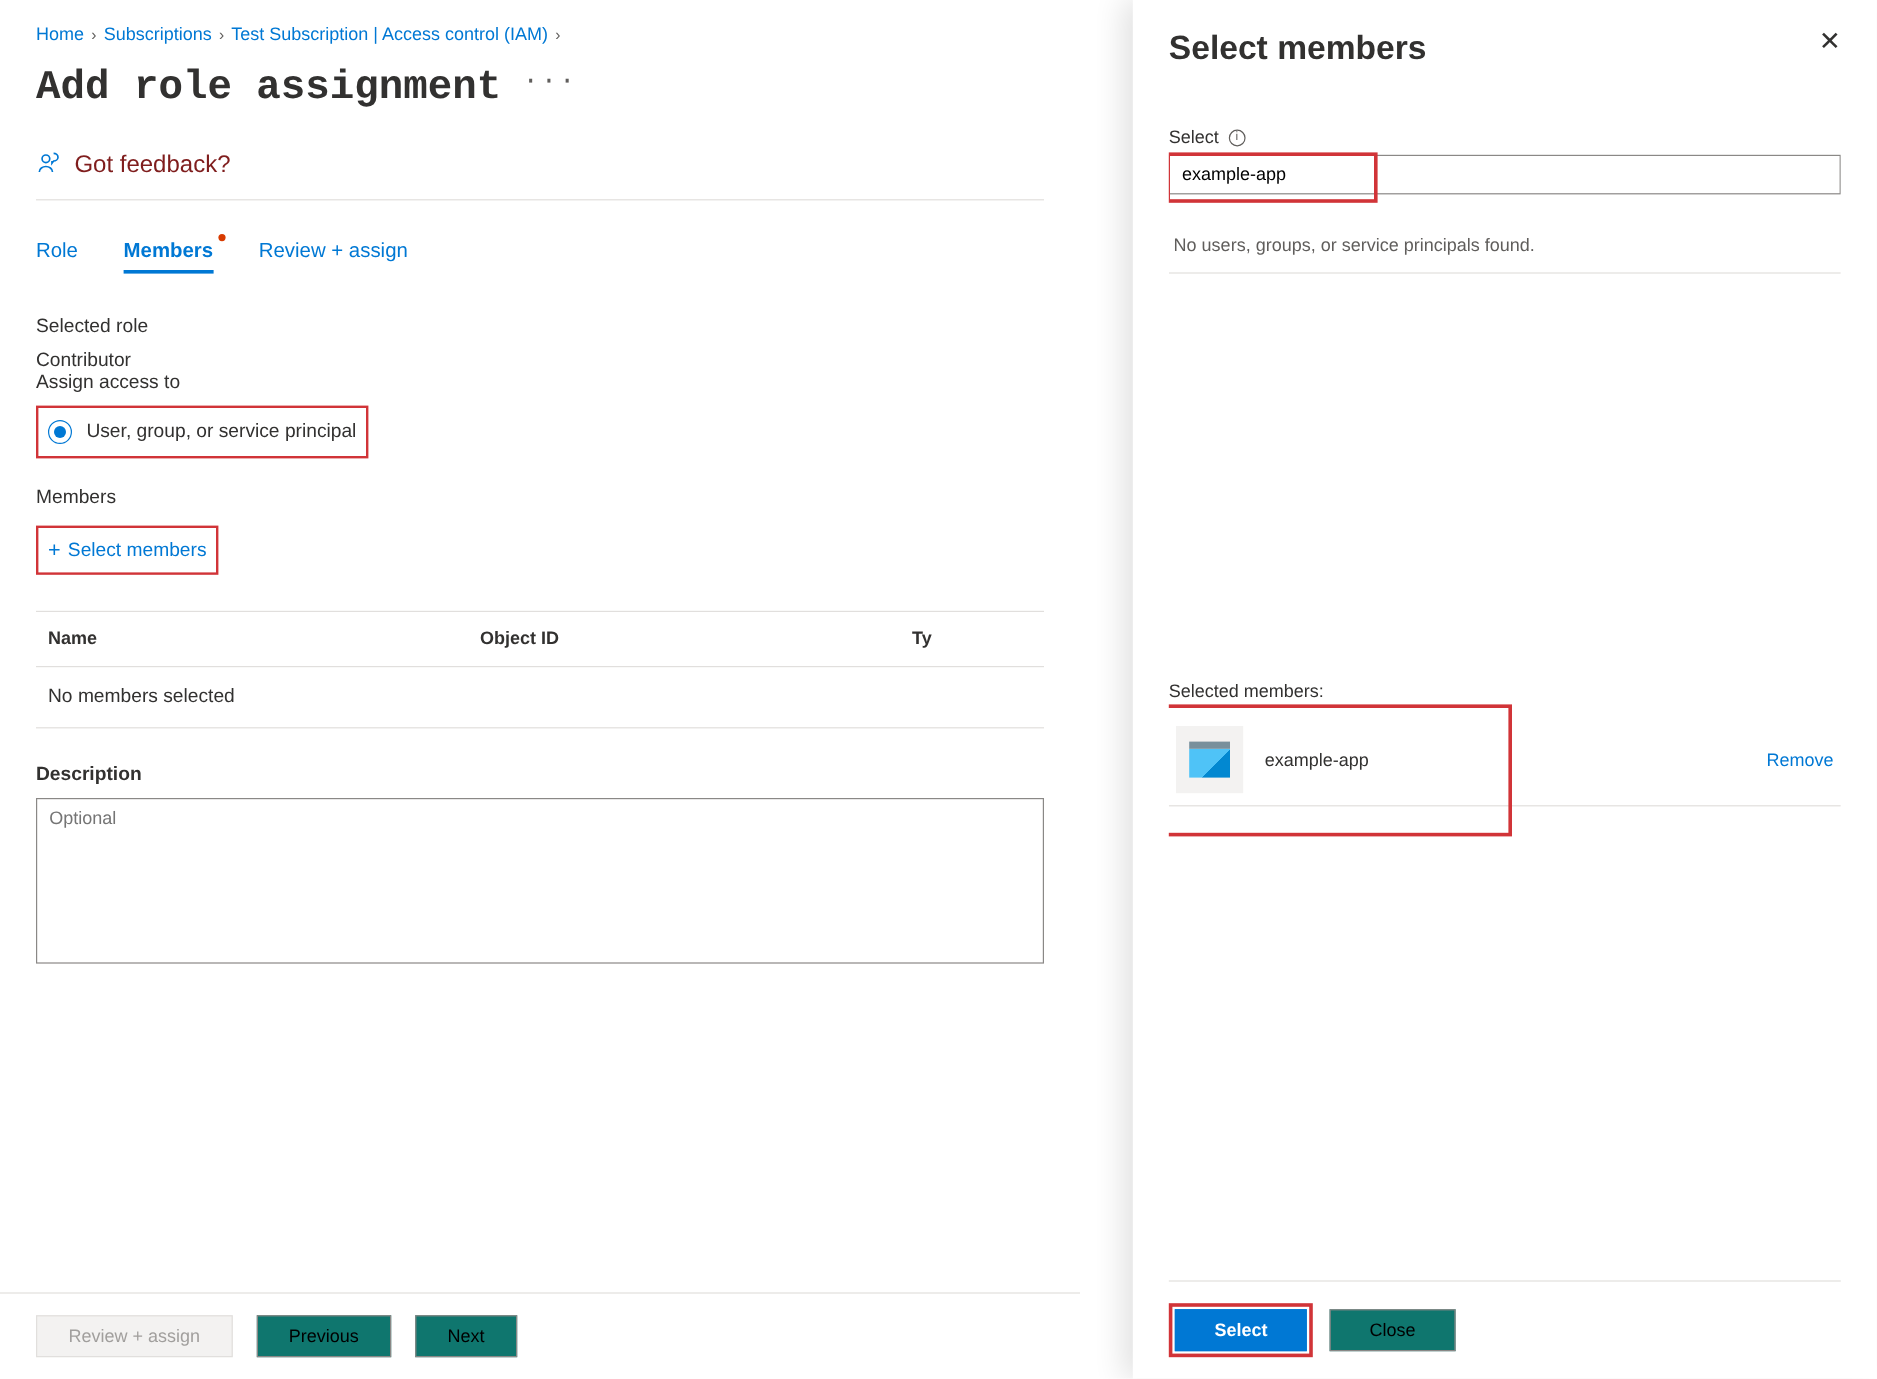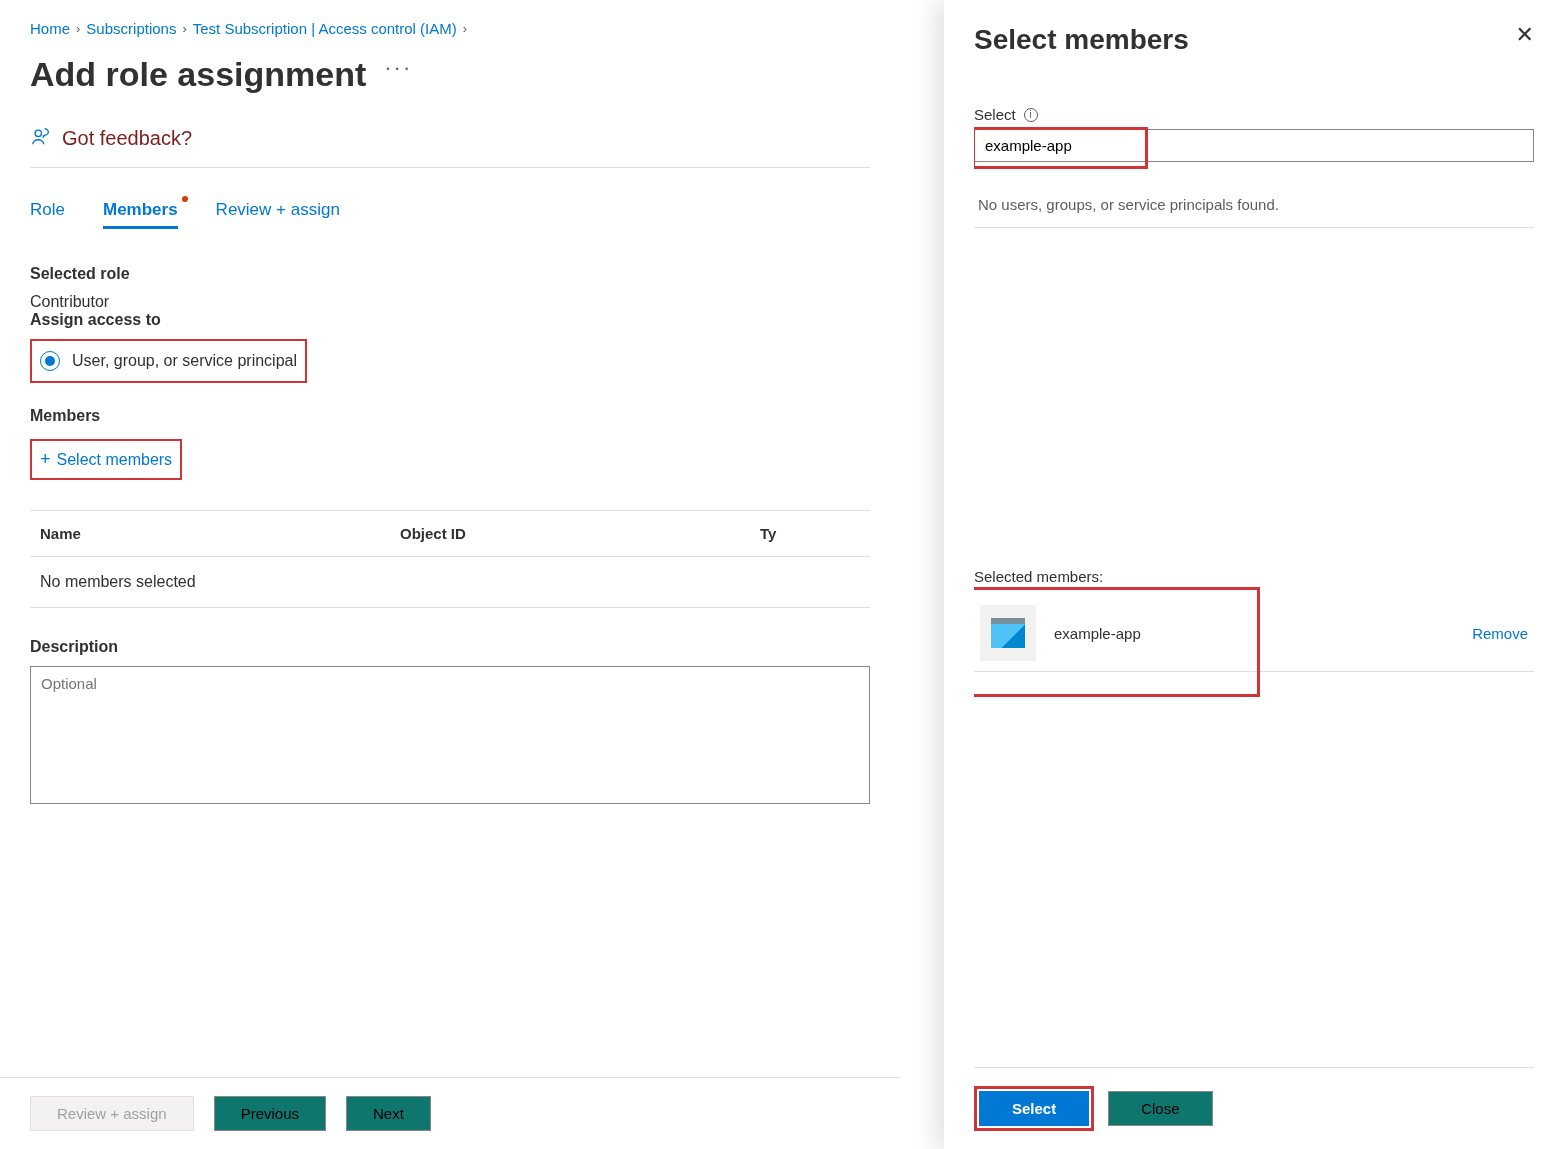--- a/index.html
+++ b/index.html
@@ -22,38 +22,38 @@
 .breadcrumb {
   display: flex;
   align-items: center;
   gap: 6px;
   font-size: 15px;
   color: #605e5c;
   margin-bottom: 18px;
 }
 .breadcrumb a { color: #0078d4; text-decoration: none; cursor: pointer; }
 .breadcrumb .sep { color: #605e5c; font-size: 13px; }
-.page-title-row { display: flex; gap: 18px; margin-bottom: 32px; }
+.page-title-row { display: flex; gap: 18px; margin-bottom: 32px; font-family: Liberation Mono, monospace; }
 .page-title { font-size: 34px; font-weight: 600; color: #323130; }
 .more-dots { color: #605e5c; font-size: 22px; cursor: pointer; letter-spacing: 2px; }
 .feedback-row {
   display: flex; align-items: center; gap: 10px;
   padding-bottom: 16px; border-bottom: 1px solid #e1dfdd;
   margin-bottom: 32px;
 }
 .feedback-icon { color: #0078d4; }
 .feedback-text { font-size: 20px; color: #7f1d1d; cursor: pointer; }
 .tabs { display: flex; gap: 38px; margin-bottom: 36px; }
 .tab { font-size: 17px; color: #0078d4; cursor: pointer; padding-bottom: 6px; position: relative; }
 .tab.active { font-weight: 600; border-bottom: 3px solid #0078d4; }
 .tab .dot {
   position: absolute; top: -4px; right: -10px;
   width: 6px; height: 6px; background: #d83b01; border-radius: 50%;
 }
-.section-label { font-weight: 700; font-size: 16px; margin-bottom: 10px; }
+.section-label { font-weight: 400; font-size: 16px; margin-bottom: 10px; }
 .section-value { font-size: 16px; color: #323130; }
 .radio-group { margin-bottom: 24px; }
 .radio-row { display: flex; align-items: center; gap: 12px; padding: 8px 4px; font-size: 16px; cursor: pointer; }
 .radio {
   width: 20px; height: 20px; border: 1px solid #323130; border-radius: 50%;
   display: flex; align-items: center; justify-content: center;
 }
 .radio.checked { border-color: #0078d4; }
 .radio.checked::after {
   content: ""; width: 10px; height: 10px; background: #0078d4; border-radius: 50%;

